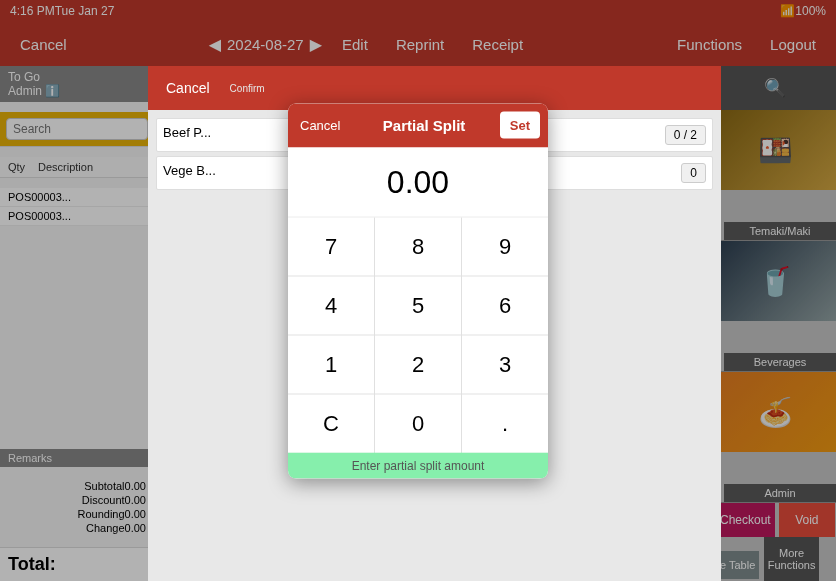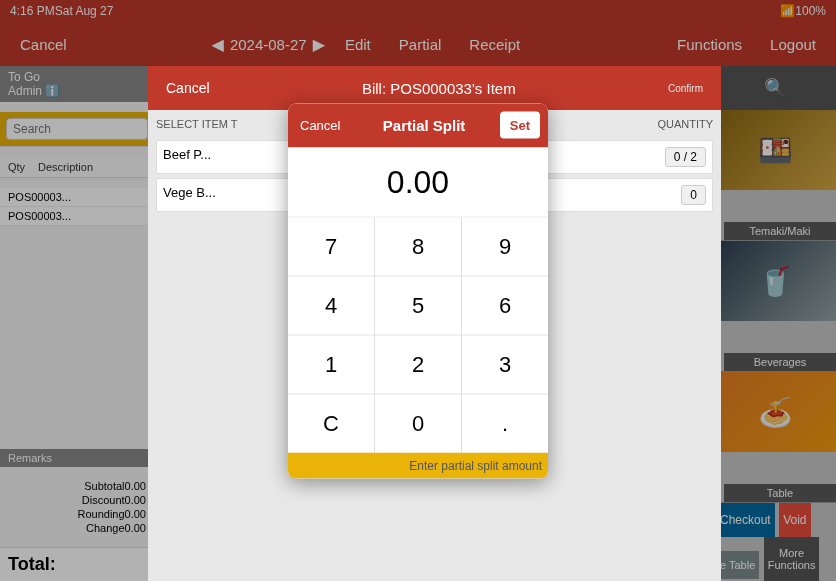--- a/index.html
+++ b/index.html
@@ -289,22 +289,22 @@
     .numpad-btn {
       background: white;
       border: none;
       padding: 16px;
       font-size: 22px;
       font-weight: 400;
       cursor: pointer;
       text-align: center;
     }
     .numpad-hint {
-      background: #eab308;
-      text-align: right;
+      background: #86efac;
+      text-align: center;
       padding: 6px;
       font-size: 12px;
       color: #555;
     }
     .cat-item {
       flex: 1;
       position: relative;
       cursor: pointer;
       overflow: hidden;
       border-bottom: 1px solid #999;
@@ -324,33 +324,33 @@
       bottom: 0;
       left: 8px;
       right: 0;
       background: rgba(0,0,0,0.55);
       color: white;
       font-size: 11px;
       text-align: center;
       padding: 3px 2px;
     }
     .checkout-btn {
-      background: #0369a1;
+      background: #be185d;
       color: white;
       border: none;
       padding: 10px 4px;
       font-size: 12px;
       cursor: pointer;
       text-align: center;
     }
     .void-btn {
       background: #e74c3c;
       color: white;
       border: none;
-      padding: 10px 4px;
+      padding: 10px 16px;
       font-size: 12px;
       cursor: pointer;
       text-align: center;
     }
     .update-table-btn {
       background: #7f8c8d;
       color: white;
       border: none;
       padding: 8px 4px;
       font-size: 11px;
@@ -384,37 +384,37 @@
       font-size: 18px;
       font-weight: bold;
       padding: 8px 12px;
     }
   </style>
 </head>
 <body>
 
 <div class="status-bar">
   <span>4:16 PM</span>
-  <span>Sat Aug 27</span>
+  <span>Tue Jan 27</span>
   <span style="flex:1"></span>
   <span>📶</span>
   <span>100%</span>
 </div>
 
 <div class="top-nav">
   <button class="top-nav-btn">Cancel</button>
   <div class="top-nav-center">
     <div class="date-nav">
       <button>◀</button>
       <span>2024-08-27</span>
       <button>▶</button>
     </div>
     <div class="top-nav-right">
       <button class="top-nav-btn">Edit</button>
-      <button class="top-nav-btn">Partial</button>
+      <button class="top-nav-btn">Reprint</button>
       <button class="top-nav-btn" style="font-weight:normal;">Receipt</button>
     </div>
   </div>
   <div style="display:flex;gap:4px;">
     <button class="top-nav-btn">Functions</button>
     <button class="top-nav-btn">Logout</button>
   </div>
 </div>
 
 <div class="main-layout">
@@ -493,21 +493,21 @@
       <div class="cat-item">
         <div class="cat-bg beverages">
           <span style="font-size:28px;">🥤</span>
         </div>
         <div class="cat-label">Beverages</div>
       </div>
       <div class="cat-item">
         <div class="cat-bg pasta">
           <span style="font-size:28px;">🍝</span>
         </div>
-        <div class="cat-label">Table</div>
+        <div class="cat-label">Admin</div>
       </div>
     </div>
 
     <div>
       <button class="checkout-btn">Checkout</button>
       <button class="void-btn">Void</button>
       <button class="update-table-btn">
         <span>e Table</span>
       </button>
       <button class="more-functions-btn">
@@ -515,28 +515,23 @@
       </button>
     </div>
   </div>
 </div>
 
 <div class="overlay-backdrop"></div>
 
 <div class="bill-modal">
   <div class="bill-modal-header">
     <button class="cancel-btn">Cancel</button>
-    <span class="bill-modal-title">Bill: POS000033's Item</span>
     <button class="bill-modal-confirm">Confirm</button>
   </div>
   <div class="bill-modal-body">
-    <div style="display:flex;justify-content:space-between;margin-bottom:6px;">
-      <span class="select-item-label">SELECT ITEM T</span>
-      <span class="select-item-label">QUANTITY</span>
-    </div>
     <div class="bill-item-row">
       <span>Beef P...</span>
       <span class="qty-control">0 / 2</span>
     </div>
     <div class="bill-item-row">
       <span>Vege B...</span>
       <span class="qty-control">0</span>
     </div>
   </div>
 </div>

